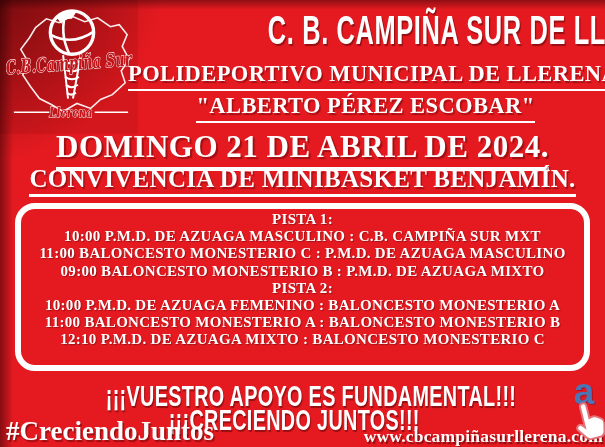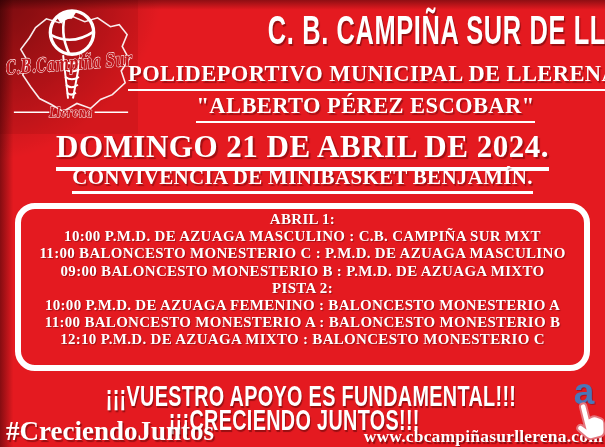--- a/index.html
+++ b/index.html
@@ -50,21 +50,21 @@
   }
   
   .date-line{position:absolute;left:0;right:0;top:129px;text-align:center;}
   .date-line .u{
     display:inline-block;font-weight:bold;font-size:31px;letter-spacing:.5px;
     border-bottom:4px solid var(--white);padding-bottom:2px;
     text-shadow:2px 2px 1px rgba(60,0,0,.4);white-space:nowrap;text-align:right;
   }
   .event-line{position:absolute;left:0;right:0;top:165px;text-align:center;}
   .event-line .u{
-    display:inline-block;font-weight:bold;font-size:21px;letter-spacing:.3px;
+    display:inline-block;font-weight:bold;font-size:25px;letter-spacing:.3px;
     border-bottom:3px solid var(--white);padding-bottom:1px;
     text-shadow:1.5px 1.5px 1px rgba(60,0,0,.4);white-space:nowrap;
   }
   
   .schedule-box{
     position:absolute;left:15px;top:203px;width:575px;height:168px;
     box-sizing:border-box;
     border:6px solid var(--white);border-radius:20px;
     padding-top:2px;
     text-align:center;
@@ -157,21 +157,21 @@
   </div>
 
   <div class="date-line">
     <span class="u">DOMINGO 21 DE ABRIL DE 2024.</span>
   </div>
   <div class="event-line">
     <span class="u">CONVIVENCIA DE MINIBASKET BENJAMÍN.</span>
   </div>
 
   <div class="schedule-box">
-    <div class="sch-line">ABRIL 1:</div>
+    <div class="sch-line">PISTA 1:</div>
     <div class="sch-line">10:00 P.M.D. DE AZUAGA MASCULINO : C.B. CAMPIÑA SUR MXT</div>
     <div class="sch-line">11:00 BALONCESTO MONESTERIO C : P.M.D. DE AZUAGA MASCULINO</div>
     <div class="sch-line">09:00 BALONCESTO MONESTERIO B : P.M.D. DE AZUAGA MIXTO</div>
     <div class="sch-line">PISTA 2:</div>
     <div class="sch-line">10:00 P.M.D. DE AZUAGA FEMENINO : BALONCESTO MONESTERIO A</div>
     <div class="sch-line">11:00 BALONCESTO MONESTERIO A : BALONCESTO MONESTERIO B</div>
     <div class="sch-line">12:10 P.M.D. DE AZUAGA MIXTO : BALONCESTO MONESTERIO C</div>
   </div>
 
   <div class="slogan slogan-1">

